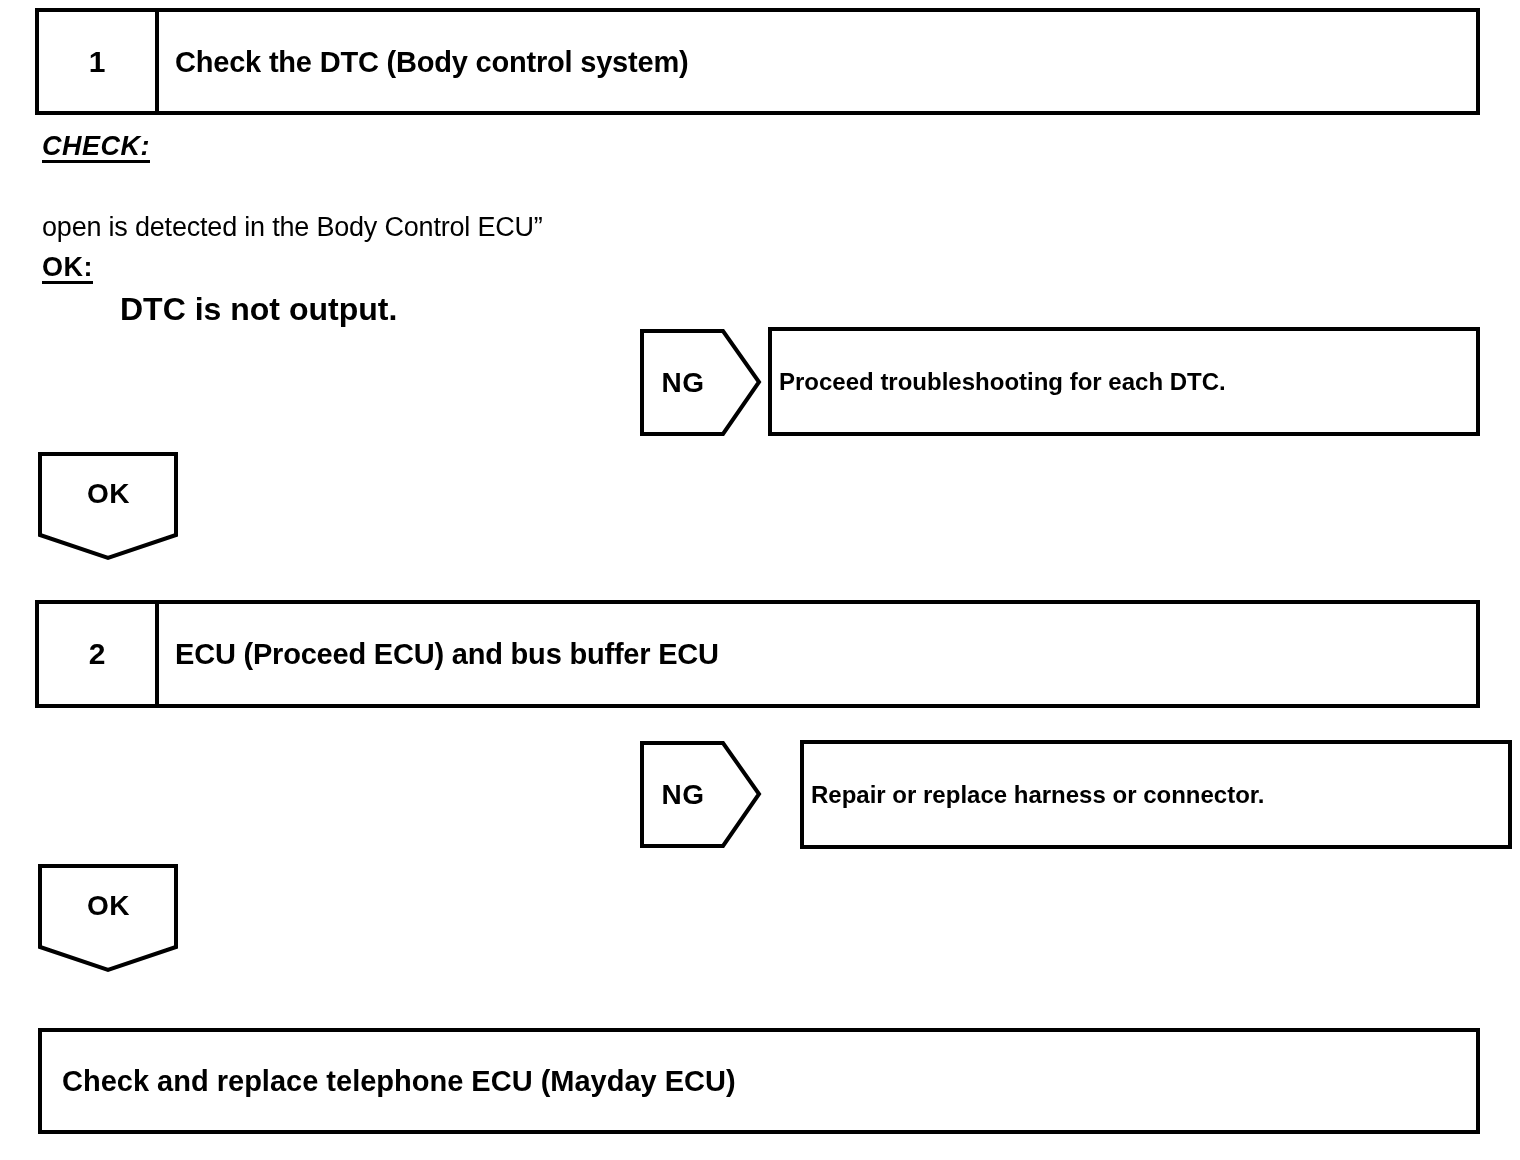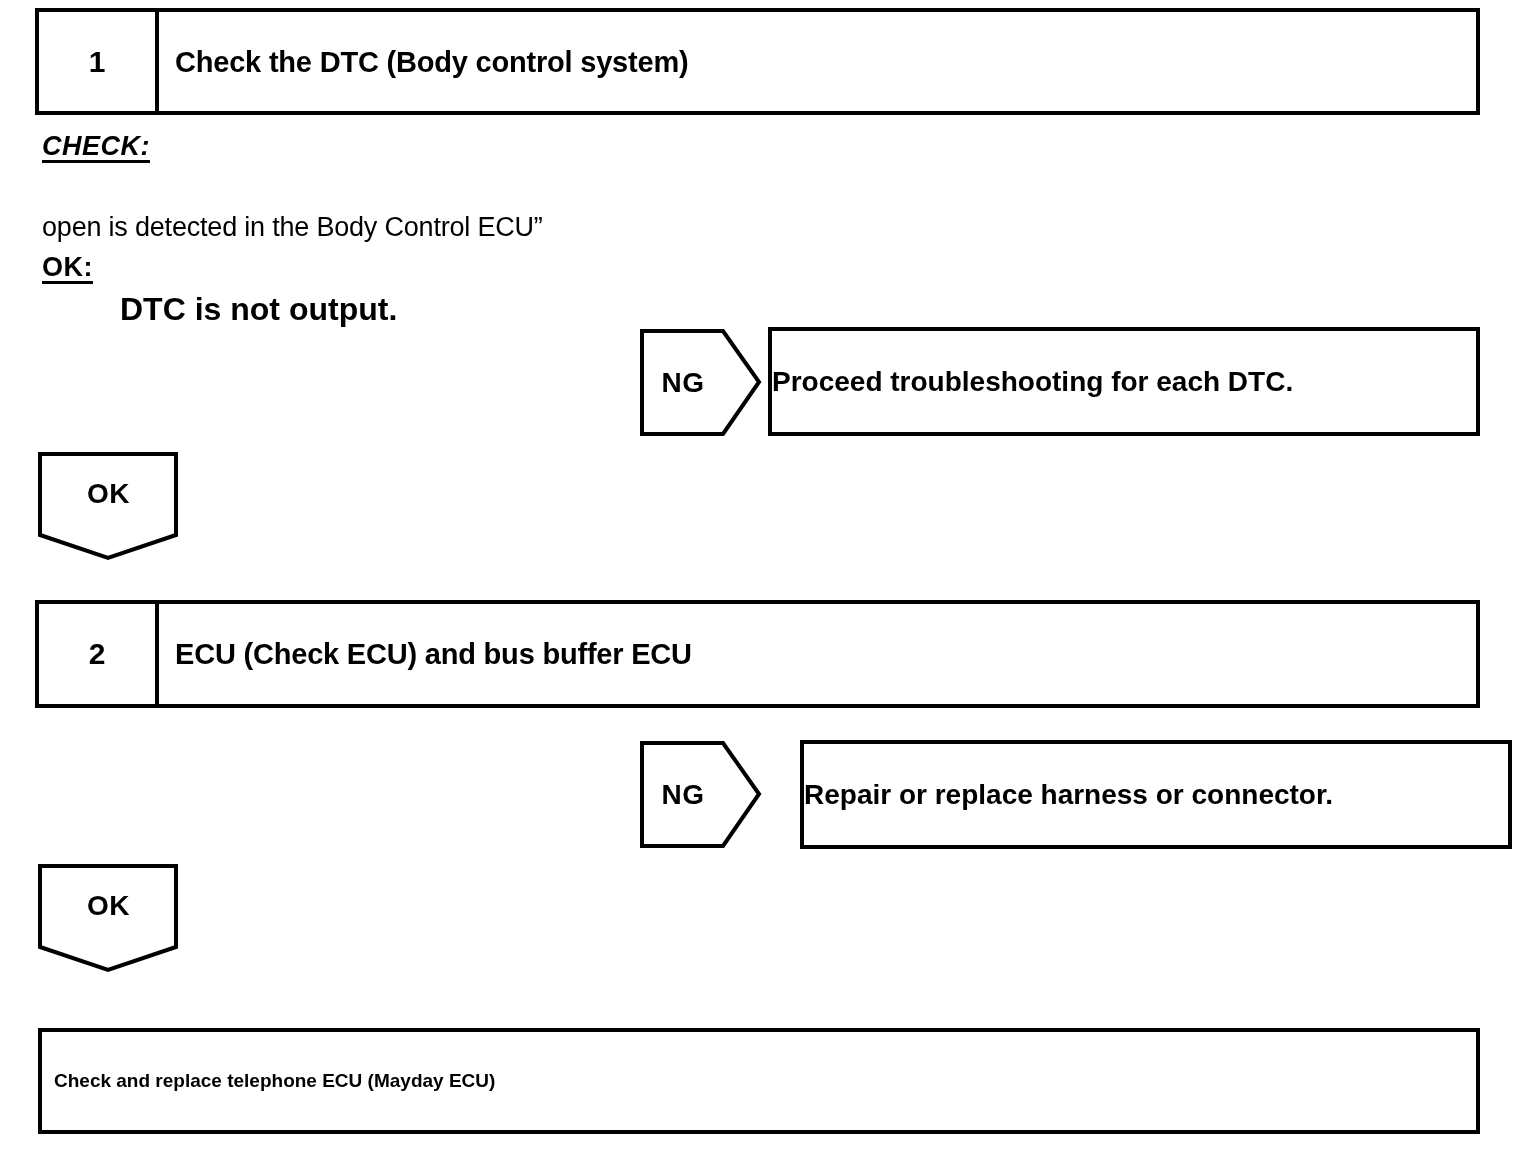--- a/index.html
+++ b/index.html
@@ -64,46 +64,46 @@
     font-weight: bold;
     font-size: 32px;
     white-space: nowrap;
   }
 
   .result-box {
     border: 4px solid #000;
     box-sizing: border-box;
     display: flex;
     align-items: center;
-    padding-left: 0;
+    padding-left: 7px;
     font-weight: bold;
-    font-size: 28px;
+    font-size: 24px;
     background: #fff;
   }
 
   .connector { position: absolute; }
   .connector svg { display: block; }
   .badge {
     position: absolute;
     display: flex;
     align-items: center;
     justify-content: center;
     font-weight: bold;
     font-size: 28px;
     letter-spacing: 0.5px;
   }
 
   .final-box {
     border: 4px solid #000;
     box-sizing: border-box;
     display: flex;
     align-items: center;
-    padding-left: 12px;
+    padding-left: 20px;
     font-weight: bold;
-    font-size: 19px;
+    font-size: 29px;
     background: #fff;
   }
 </style>
 </head>
 <body>
 
 <div class="canvas">
 
   <div class="abs step-box" style="left:35px; top:8px; width:1445px; height:107px;">
     <div class="step-num">1</div>
@@ -130,21 +130,21 @@
   <div class="connector" style="left:38px; top:452px; width:141px; height:109px;">
     <svg width="141" height="109" viewBox="0 0 141 109">
       <polygon points="2,2 138,2 138,83 70,106 2,83" fill="#ffffff" stroke="#000000" stroke-width="4" stroke-linejoin="miter"></polygon>
     </svg>
     <span class="badge" style="left:0; top:0; width:141px; height:84px;">OK</span>
   </div>
 
   <div class="abs step-box" style="left:35px; top:600px; width:1445px; height:108px;">
     <div class="step-num">2</div>
     <div class="step-title">
-      <div>ECU (Check ECU) and bus buffer ECU</div>
+      <div>ECU (Proceed ECU) and bus buffer ECU</div>
     </div>
   </div>
 
   <div class="connector" style="left:640px; top:741px; width:122px; height:107px;">
     <svg width="122" height="107" viewBox="0 0 122 107">
       <polygon points="2,2 83,2 119,53 83,105 2,105" fill="#ffffff" stroke="#000000" stroke-width="4" stroke-linejoin="miter"></polygon>
     </svg>
     <span class="badge" style="left:0; top:0; width:86px; height:107px;">NG</span>
   </div>
   <div class="abs result-box" style="left:800px; top:740px; width:712px; height:109px;">

